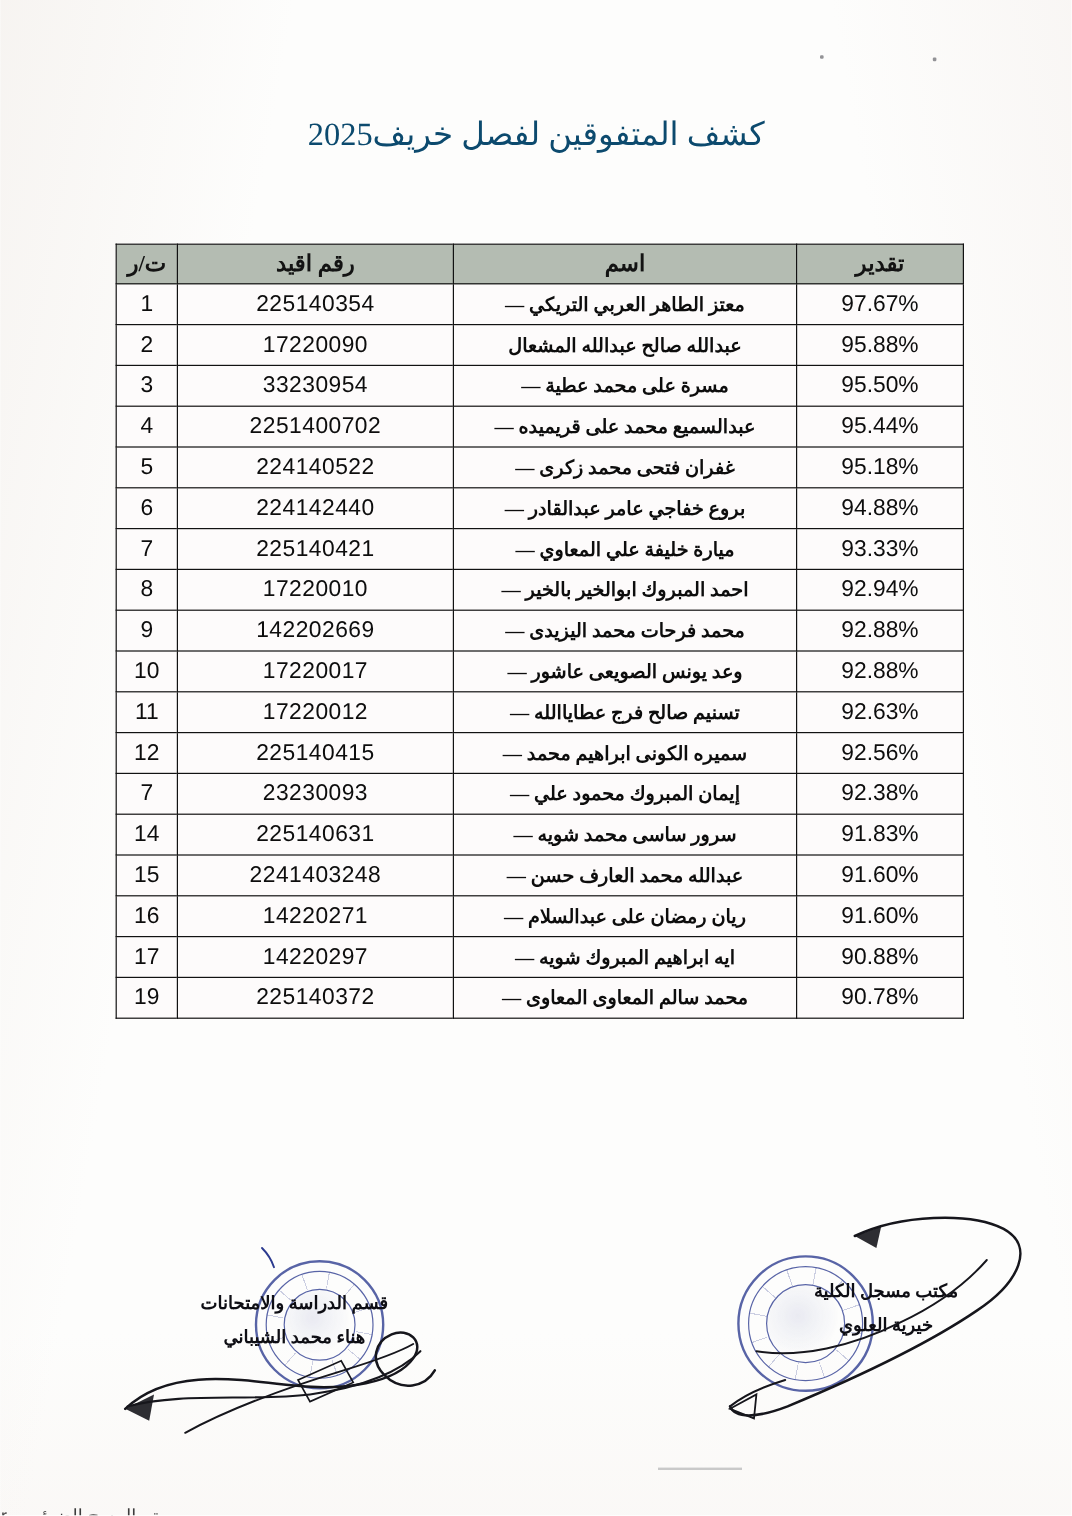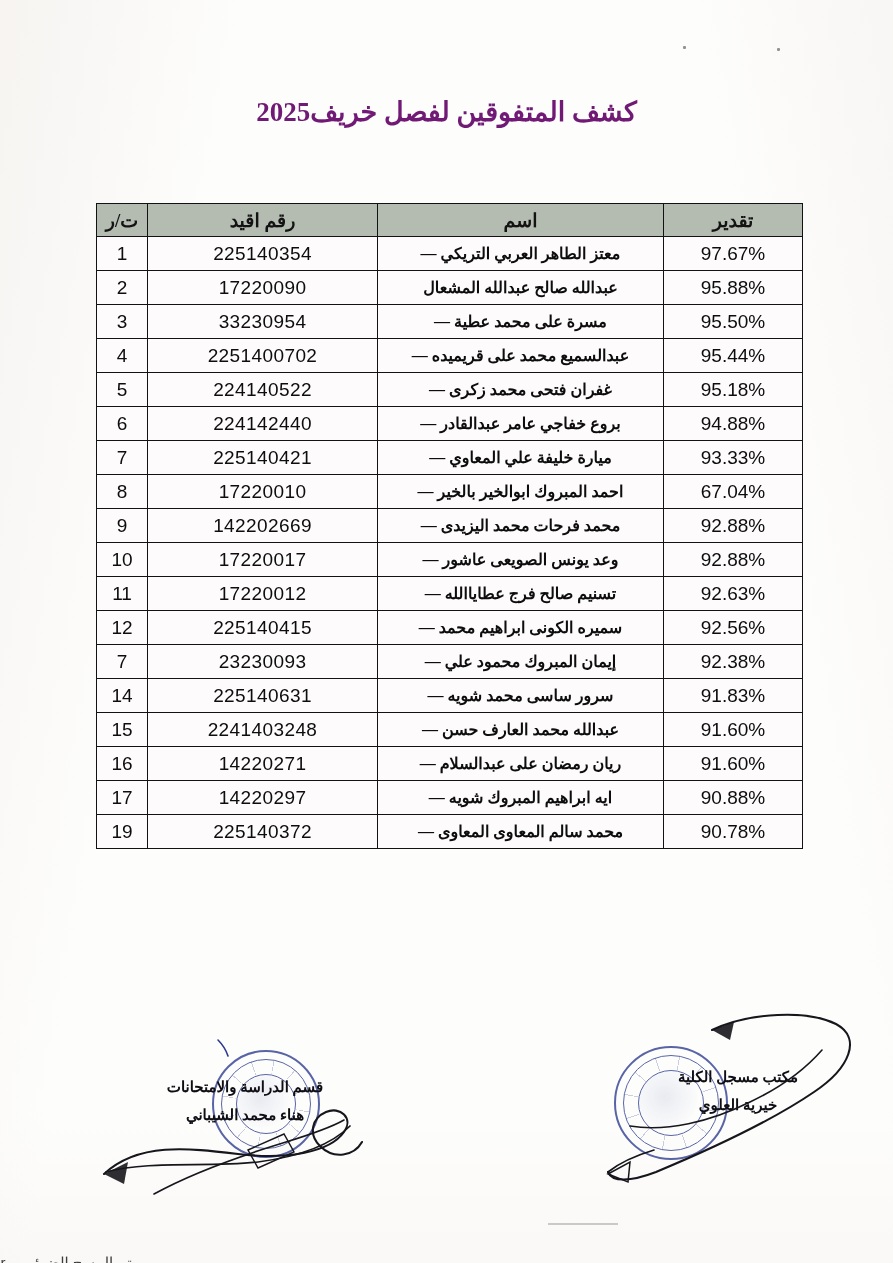--- a/index.html
+++ b/index.html
@@ -42,22 +42,22 @@
   .scan-dot.d1 { left: 683px; top: 46px; }
   .scan-dot.d2 { left: 777px; top: 48px; }
 
   .doc-title {
     position: absolute;
     top: 96px;
     left: 0;
     width: 893px;
     text-align: center;
     font-size: 27px;
-    font-weight: 700;
-    color: #701a75;
+    font-weight: 400;
+    color: #0c4a6e;
     letter-spacing: 0px;
     direction: rtl;
     font-family: "Liberation Serif", "DejaVu Serif", serif;
   }
 
   .table-wrap {
     position: absolute;
     top: 203px;
     right: 90px;
     width: 706px;
@@ -275,21 +275,21 @@
             <td class="reg">224142440</td>
             <td class="seq">6</td>
           </tr>
           <tr>
             <td class="grade">93.33%</td>
             <td class="name">ميارة خليفة علي المعاوي —</td>
             <td class="reg">225140421</td>
             <td class="seq">7</td>
           </tr>
           <tr>
-            <td class="grade">67.04%</td>
+            <td class="grade">92.94%</td>
             <td class="name">احمد المبروك ابوالخير بالخير —</td>
             <td class="reg">17220010</td>
             <td class="seq">8</td>
           </tr>
           <tr>
             <td class="grade">92.88%</td>
             <td class="name">محمد فرحات محمد اليزيدى —</td>
             <td class="reg">142202669</td>
             <td class="seq">9</td>
           </tr>

